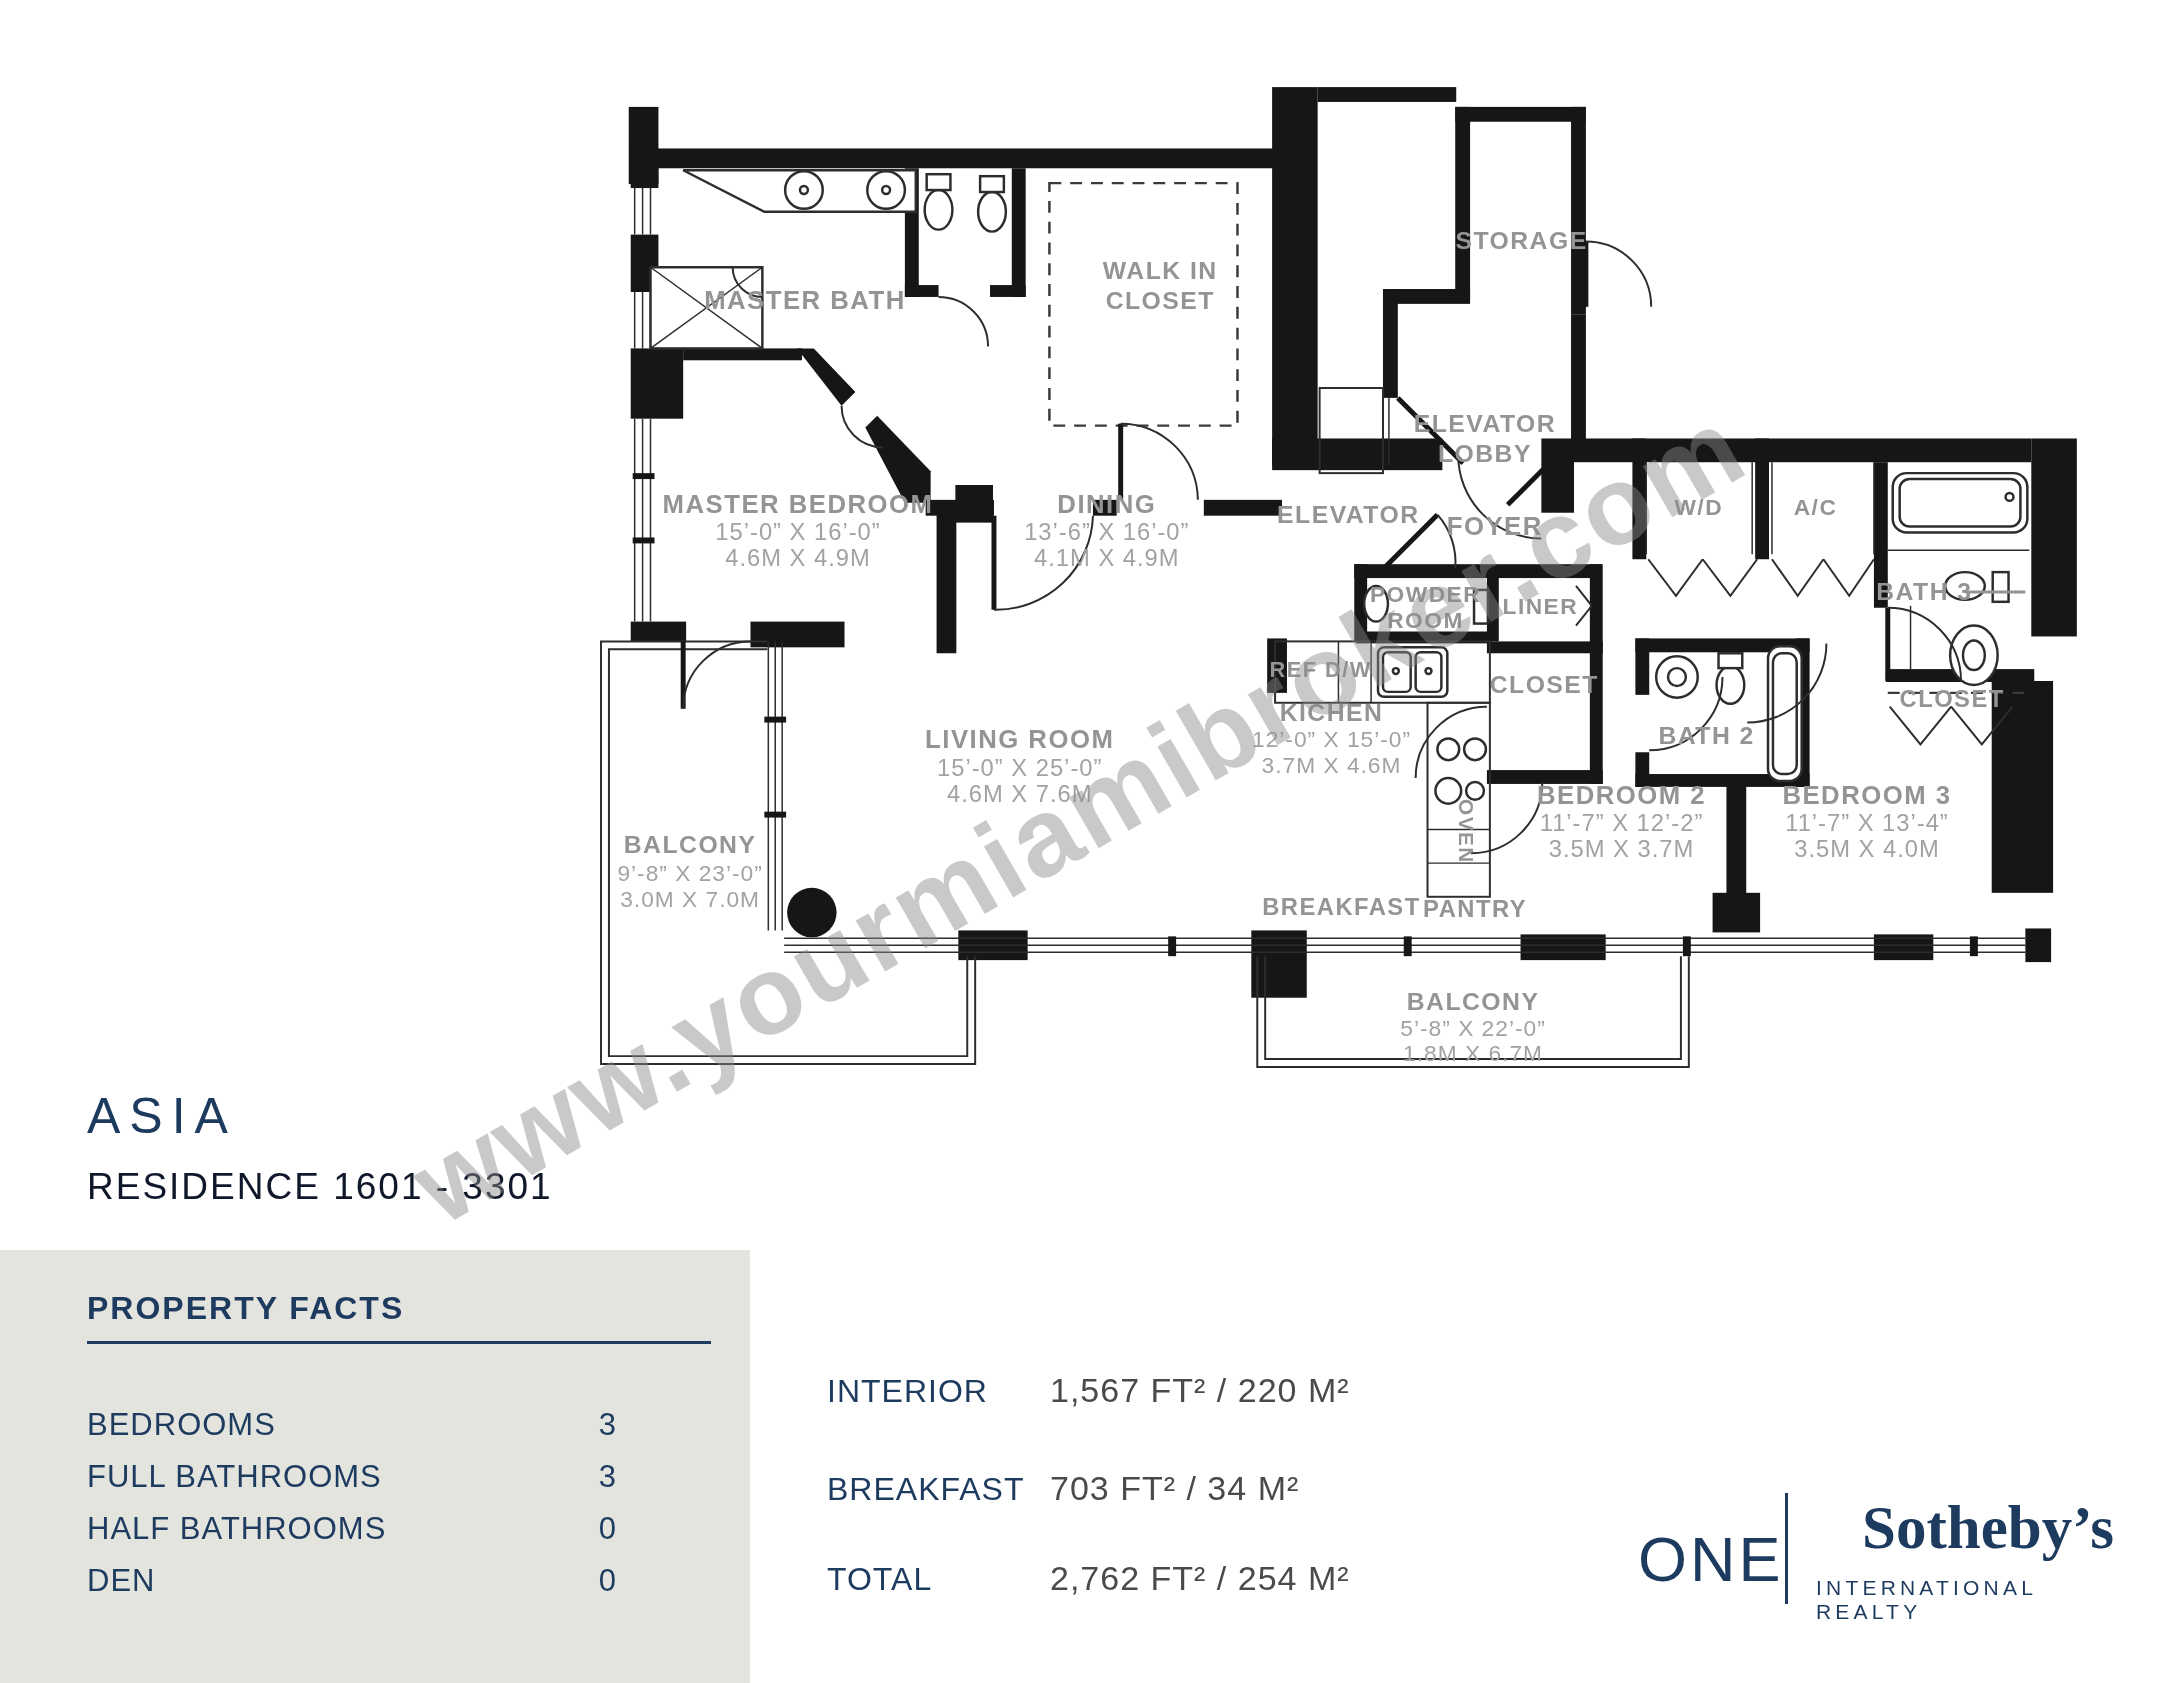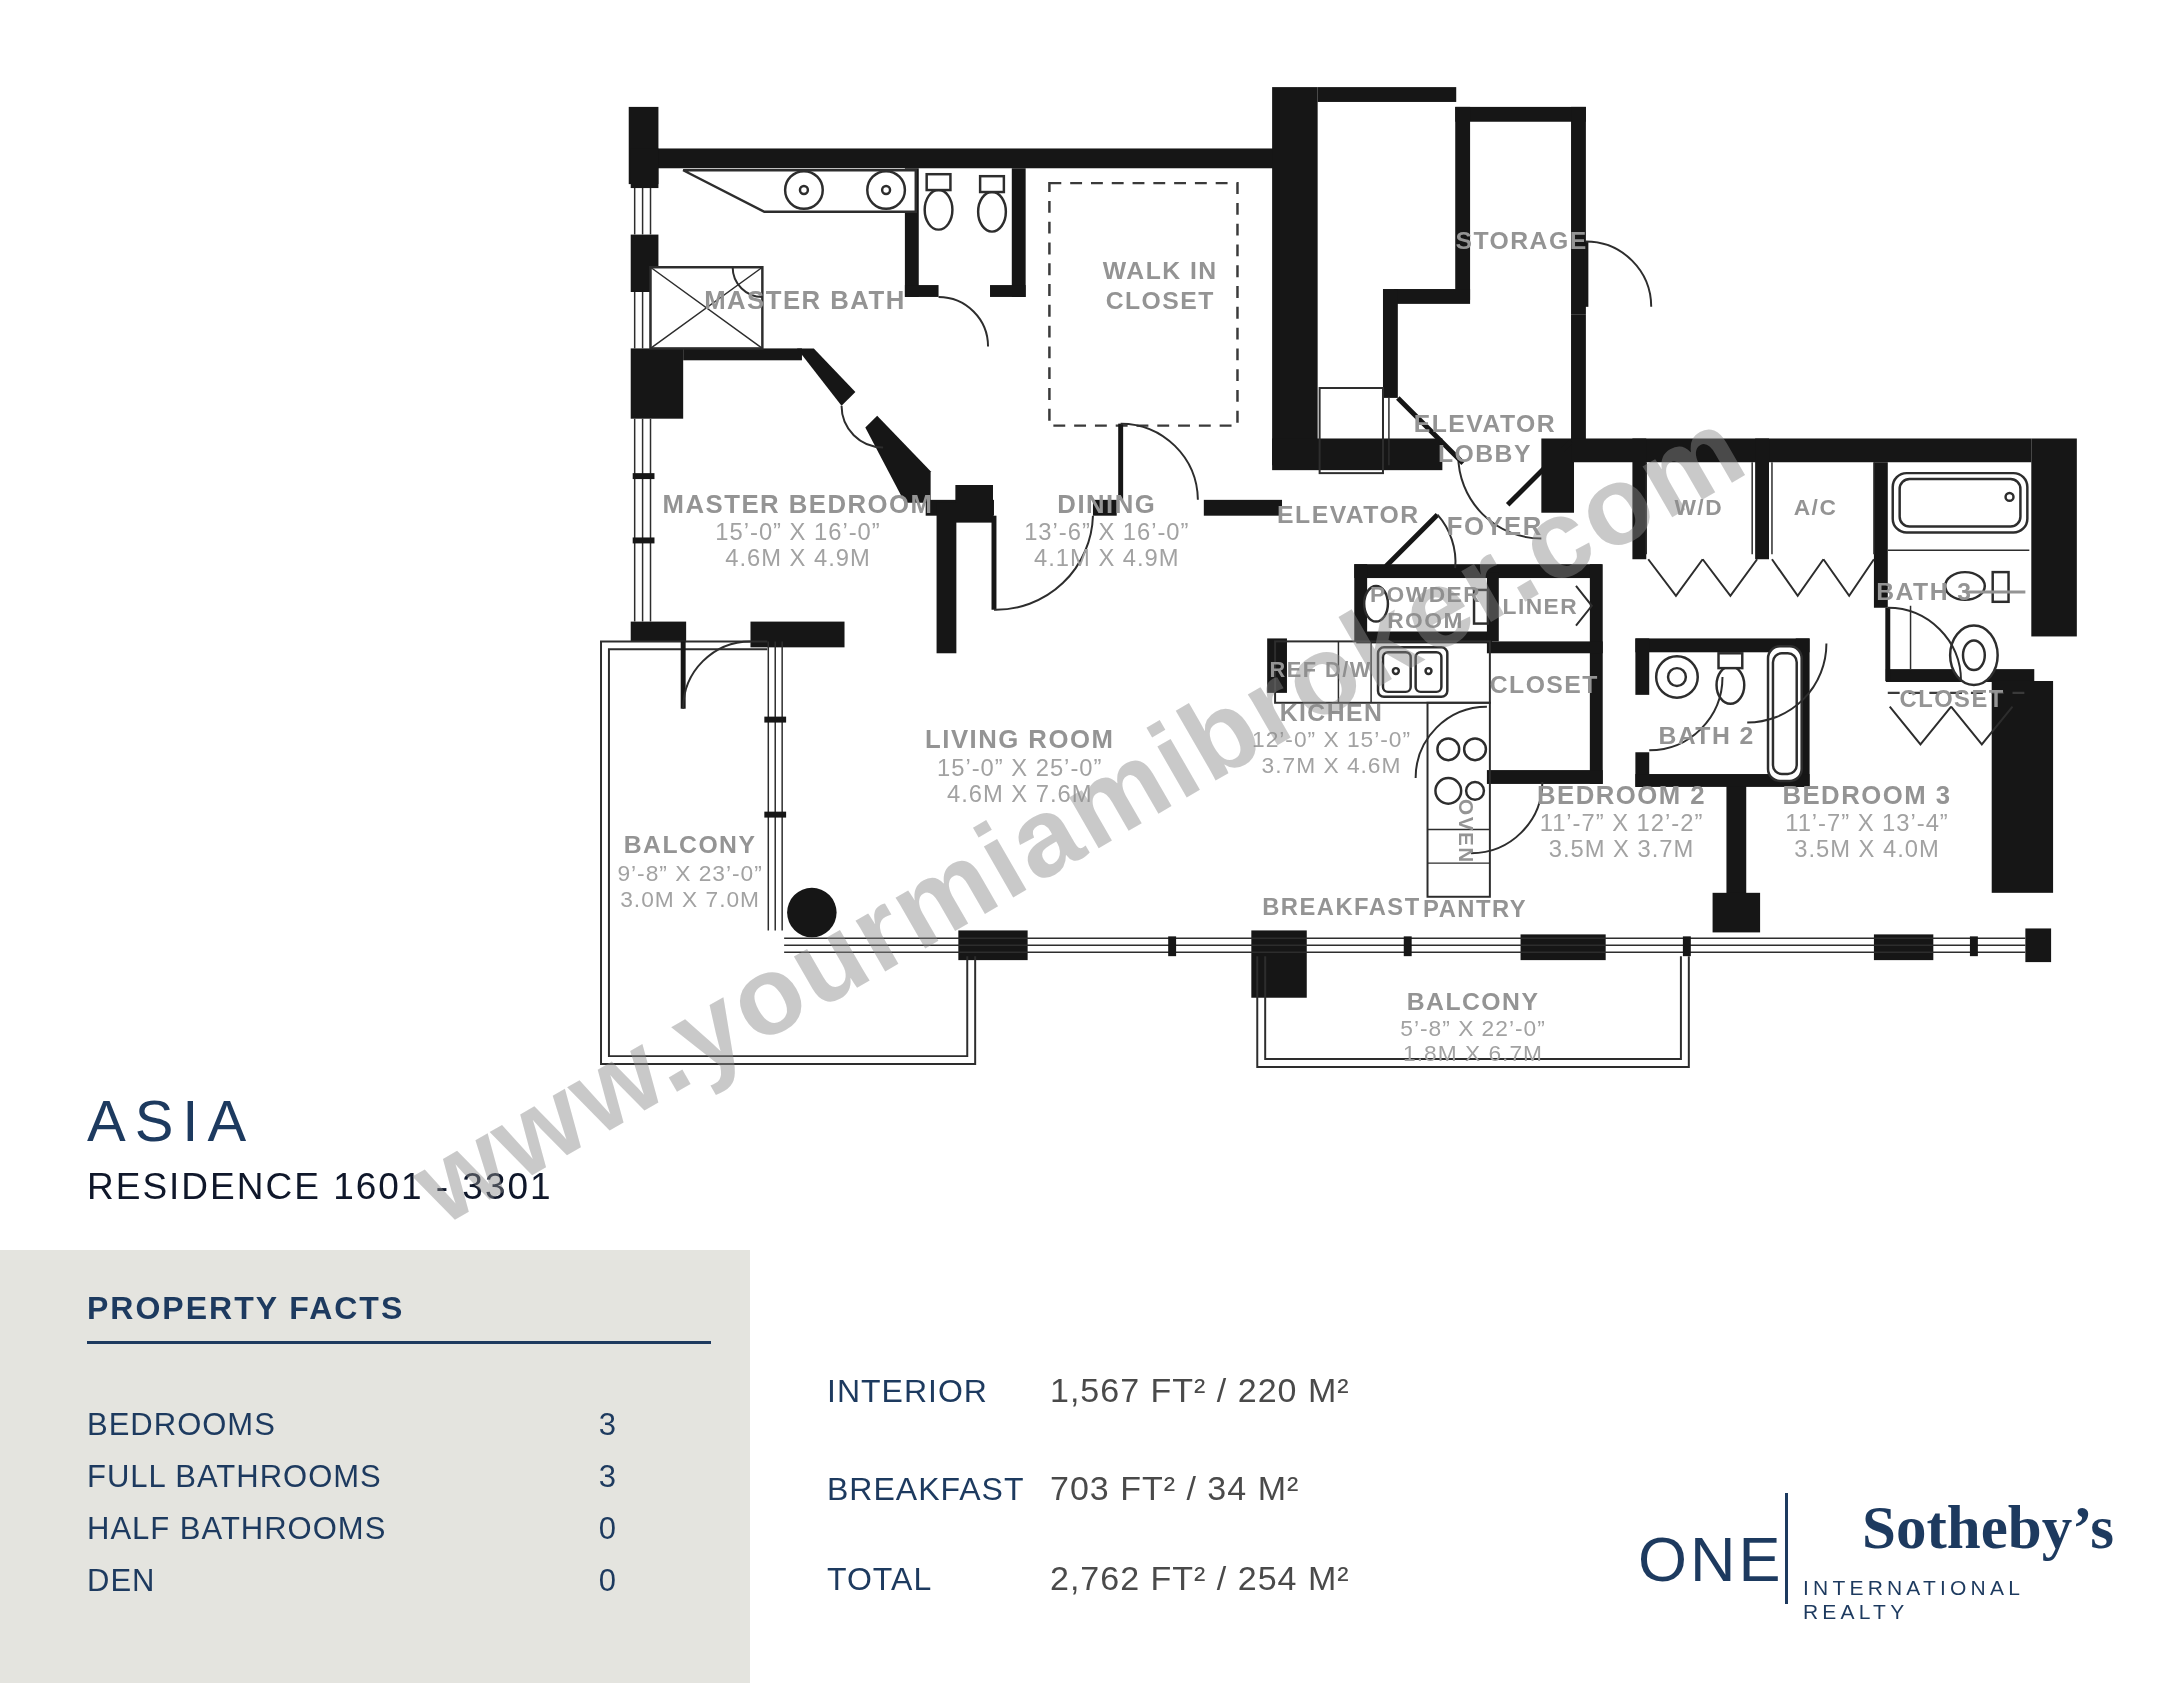--- a/index.html
+++ b/index.html
@@ -13,40 +13,40 @@
   .fix{stroke:#2d2d2d;stroke-width:2.5;fill:#ffffff;}
   .arc{stroke:#2d2d2d;stroke-width:2;fill:none;}
   .leaf{stroke:#161616;stroke-width:5;fill:none;}
   .dash{stroke:#3a3a3a;stroke-width:2.5;fill:none;stroke-dasharray:12 9;}
   .rn{font-family:"Liberation Sans",sans-serif;font-weight:bold;fill:#949494;letter-spacing:1.5px;text-anchor:middle;}
   .rd{font-family:"Liberation Sans",sans-serif;fill:#a2a2a2;letter-spacing:1px;text-anchor:middle;}
   
   #watermark{position:absolute;left:391px;top:1139px;transform:rotate(-30deg);transform-origin:0 0;
     font-size:111px;font-weight:bold;color:#8a8a8a;opacity:.45;letter-spacing:3px;white-space:nowrap;z-index:4;}
   
-  #unit-title{position:absolute;left:87px;top:1087px;color:#1d3a5f;font-size:58px;letter-spacing:9px;font-weight:400;}
+  #unit-title{position:absolute;left:87px;top:1087px;color:#1d3a5f;font-size:50px;letter-spacing:9px;font-weight:400;}
   #unit-residence{position:absolute;left:87px;top:1166px;color:#0f172a;font-size:37px;letter-spacing:2px;font-weight:400;}
   
   #facts-panel{position:absolute;left:0;top:1250px;width:750px;height:433px;background:#e4e4df;}
   #facts-heading{position:absolute;left:87px;top:40px;color:#1d3a5f;font-size:32px;font-weight:bold;letter-spacing:2px;}
   #facts-rule{position:absolute;left:87px;top:91px;width:624px;height:3px;background:#1d3a5f;}
   #facts-rows{position:absolute;left:87px;top:149px;width:530px;}
   .facts-row{display:flex;justify-content:space-between;color:#1d3a5f;font-size:31px;letter-spacing:1px;line-height:52px;}
   
   #areas{position:absolute;left:827px;top:1371px;}
   .area-row{display:flex;align-items:baseline;margin-bottom:59px;}
   .area-row:nth-child(2){margin-bottom:51px;}
   .area-label{width:223px;color:#1d3a5f;font-size:32px;letter-spacing:1px;}
   .area-value{color:#4a4a4a;font-size:34px;letter-spacing:1px;}
   
   #logo{position:absolute;left:1638px;top:1485px;height:139px;}
   #logo-one{position:absolute;left:0;top:38px;color:#1d3a5f;font-size:63px;letter-spacing:3px;}
   #logo-divider{position:absolute;left:147px;top:8px;width:3px;height:111px;background:#1d3a5f;}
   #logo-brand{position:absolute;left:176px;top:8px;color:#1d3a5f;font-family:"Liberation Serif",serif;font-weight:bold;font-size:61px;margin-left:48px;}
-  #logo-sub{position:absolute;left:165px;top:91px;color:#1d3a5f;font-size:21px;letter-spacing:4.2px;}
+  #logo-sub{position:absolute;left:178px;top:91px;color:#1d3a5f;font-size:21px;letter-spacing:4.2px;}
 </style>
 </head>
 <body>
 
 <div id="stage">
 
   <svg id="plan" viewBox="0 0 2200 1080">
 
     <g>
       <rect class="wall" x="640" y="150" width="655" height="20"></rect>

